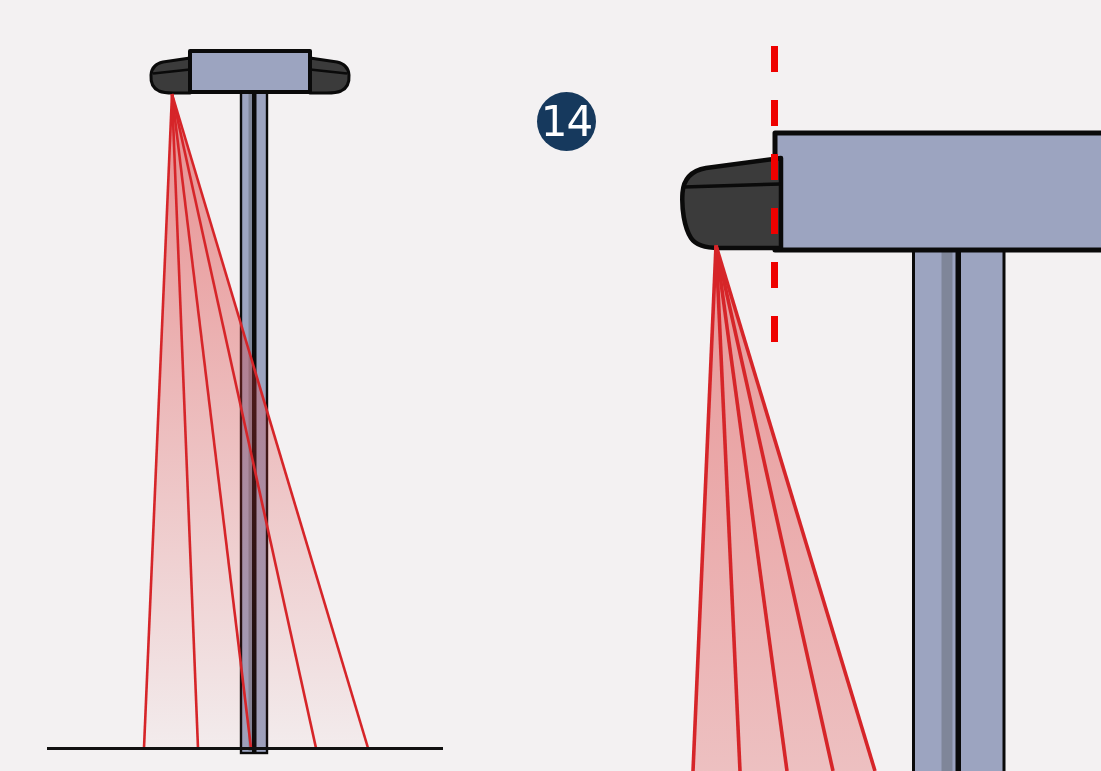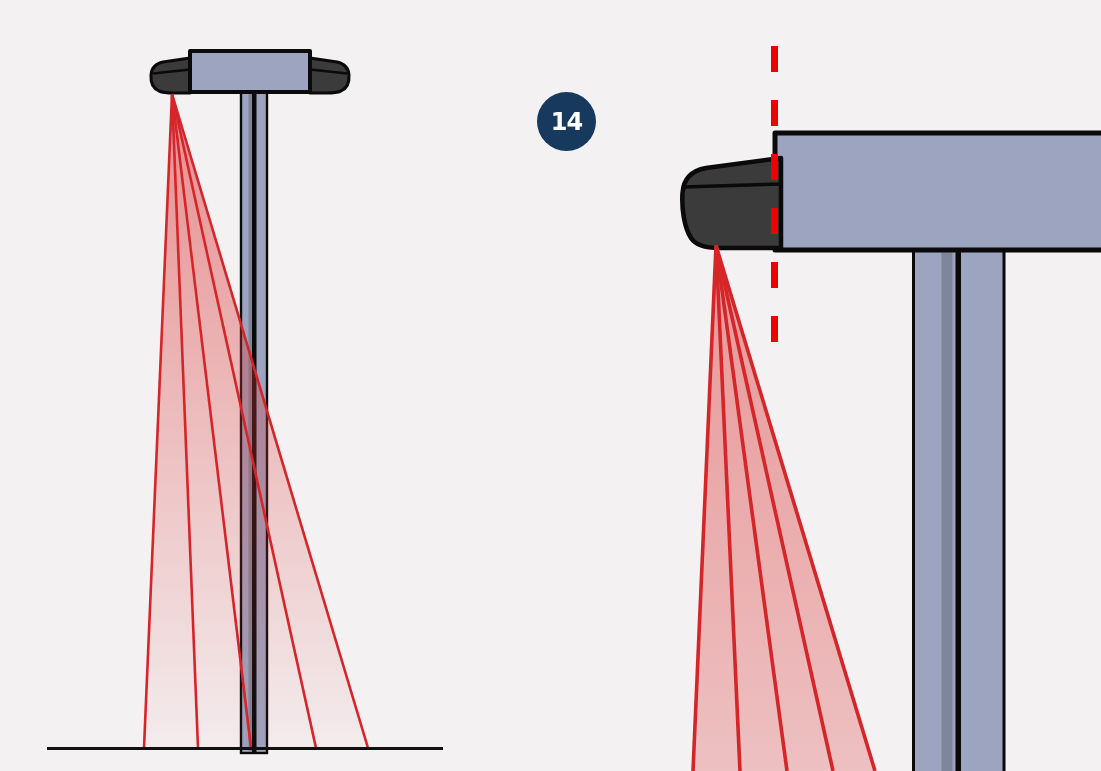--- a/index.html
+++ b/index.html
@@ -25,22 +25,22 @@
     left: 537px;
     top: 92px;
     width: 59px;
     height: 59px;
     border-radius: 50%;
     background: var(--badge-bg, #16395d);
     color: var(--badge-text, #ffffff);
     display: flex;
     align-items: center;
     justify-content: center;
-    font-size: 24px;
-    font-weight: bold;
+    font-size: 42px;
+    font-weight: normal;
     letter-spacing: -1px;
     user-select: none;
   }
 </style>
 </head>
 <body>
 
 <div class="canvas">
 
   <svg class="diagram-svg" width="1101" height="771" viewBox="0 0 1101 771">

